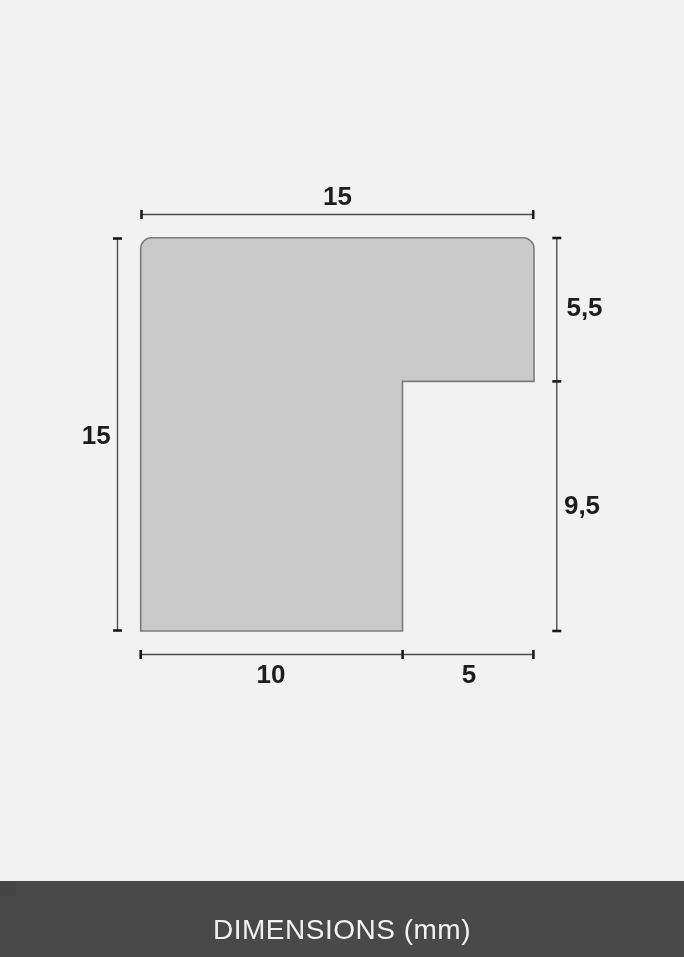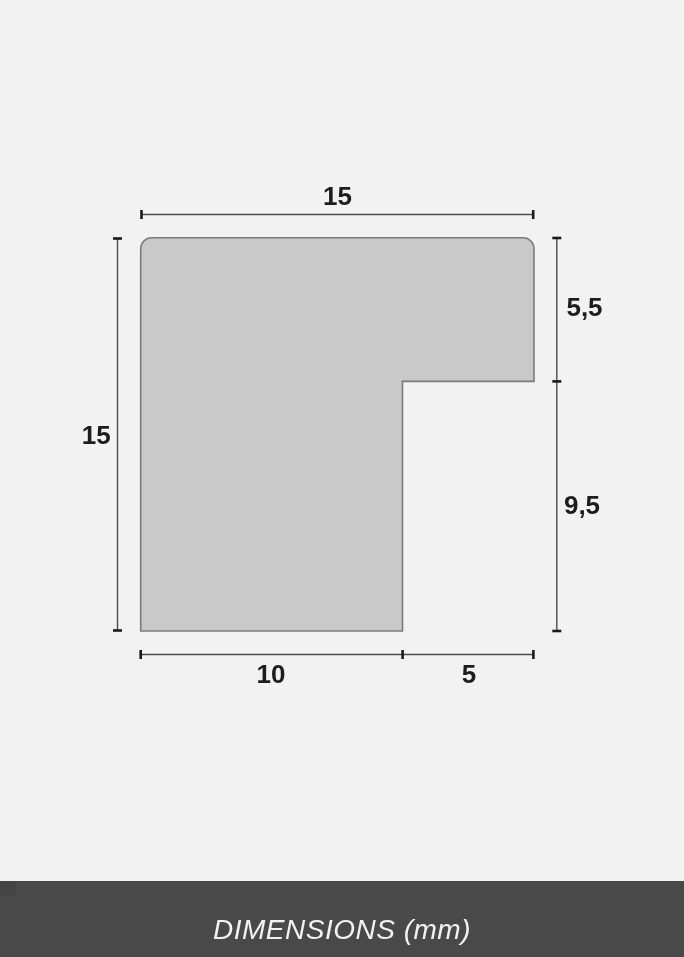--- a/index.html
+++ b/index.html
@@ -69,14 +69,14 @@
 
   <g>
     <text x="469" y="683.3" font-family="Liberation Sans, sans-serif" font-size="26" font-weight="700" fill="#1d1d1d" text-anchor="middle">5</text>
   </g>
 </svg>
 
 <div class="footer">
 
   <div style="position:absolute;left:0;top:1px;width:16px;height:14px;background:#444444;"></div>
 
-  <span style="position:absolute;left:0;top:33px;width:684px;text-align:center;color:#f2f2f2;font-size:28px;font-style:italic;">DIMENSIONS (mm)</span>
+  <span style="position:absolute;left:0;top:33px;width:684px;text-align:center;color:#f2f2f2;font-size:28px;">DIMENSIONS (mm)</span>
 </div>
 
 </body></html>

